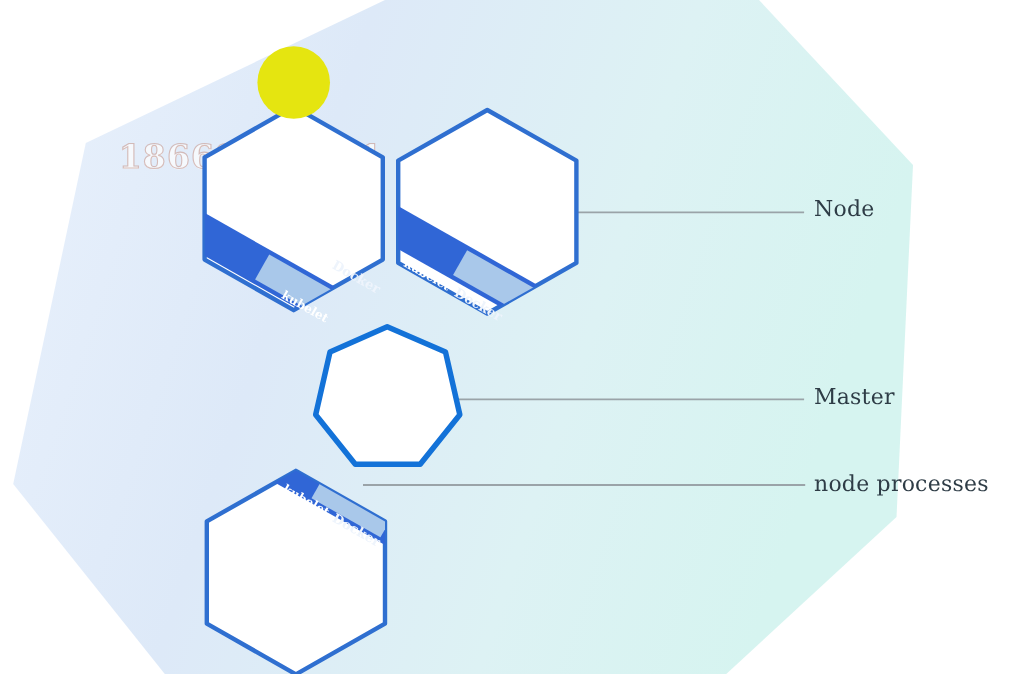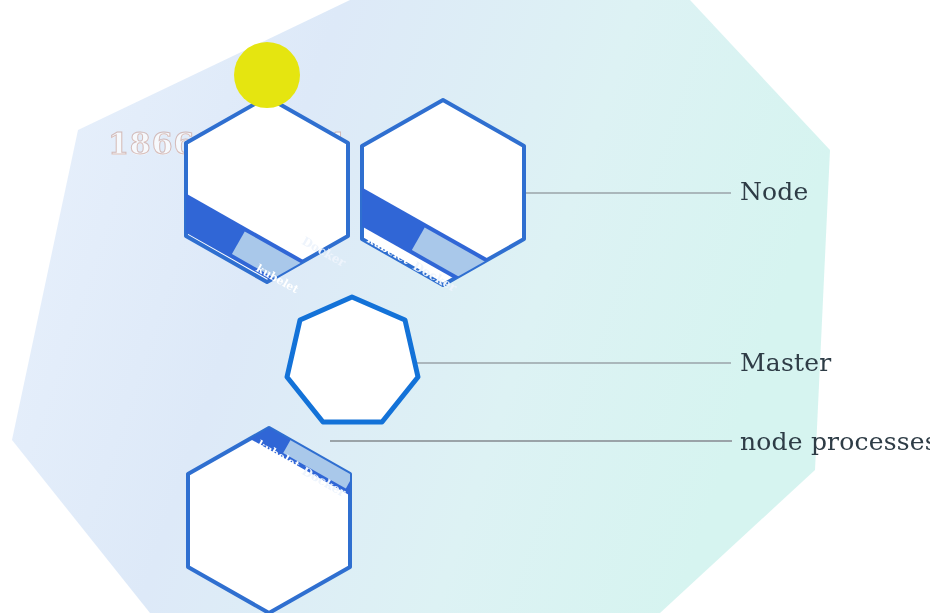--- a/index.html
+++ b/index.html
@@ -23,21 +23,21 @@
     color:rgba(255,255,255,0.30);
     -webkit-text-stroke:1px rgba(196,150,140,0.60);
     text-shadow:0 1px 0 rgba(255,255,255,0.55);
     white-space:nowrap;
     user-select:none;
   }
 
   .leader-label{
     position:absolute;
     font-family:"DejaVu Serif", serif;
-    font-size:25px;
+    font-size:20px;
     color:#2e3c46;
     white-space:nowrap;
     letter-spacing:0.2px;
   }
   #lbl-node{left:740px;top:177px;}
   #lbl-master{left:740px;top:348px;}
   #lbl-procs{left:740px;top:427px;}
 
   .banner-text{
     position:absolute;

